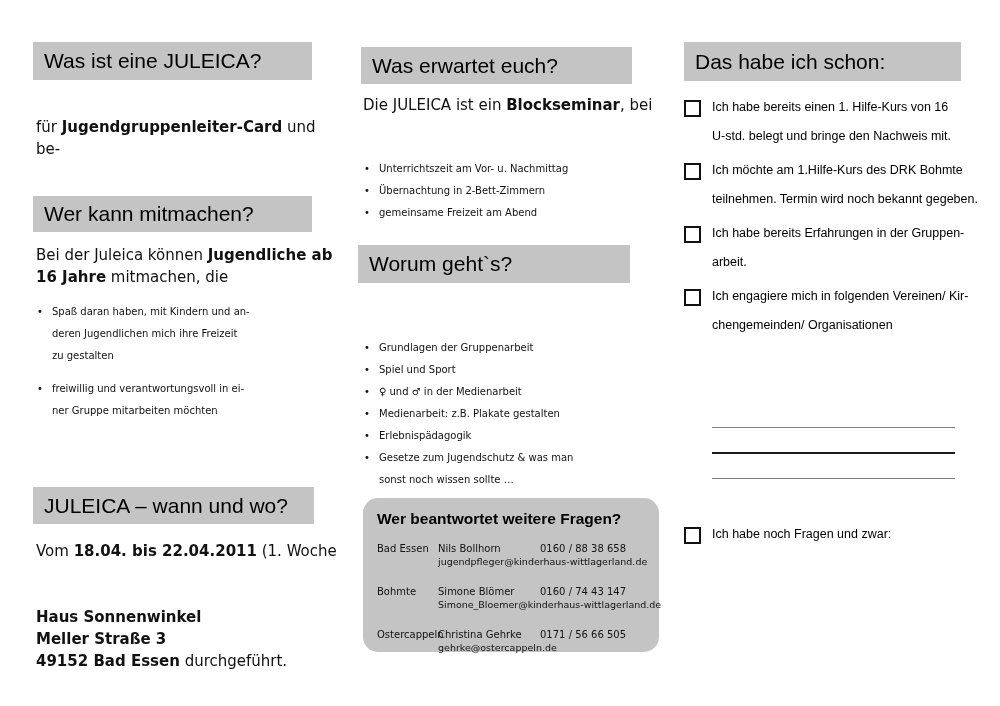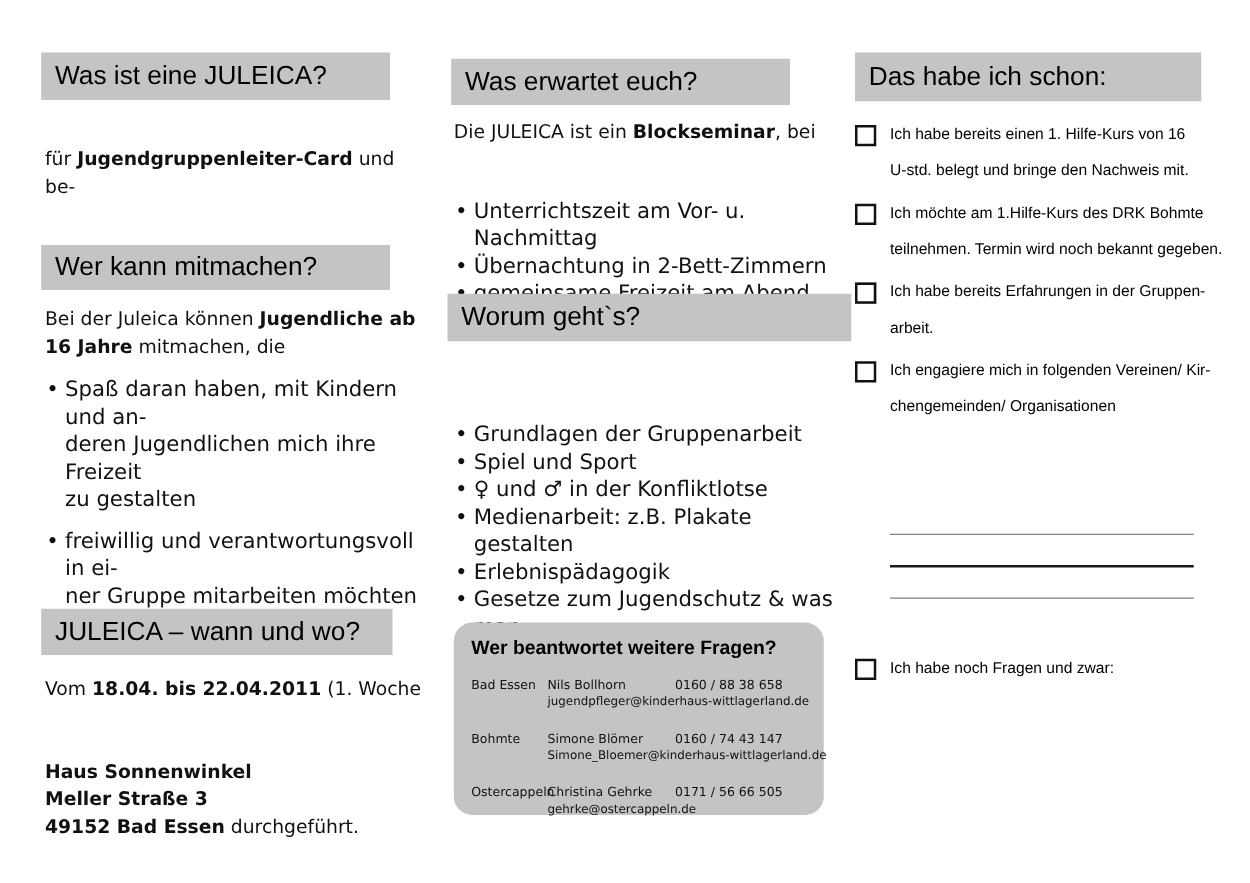--- a/index.html
+++ b/index.html
@@ -2,21 +2,21 @@
 <html><head>
 <meta charset="utf-8">
 <style>
   html,body{margin:0;padding:0;background:#fff;}
   .sheet{position:relative;width:1000px;height:706px;background:#ffffff;
          font-family:"DejaVu Sans",sans-serif;color:#111;overflow:hidden;}
   .hdr{position:absolute;background:#c4c4c4;color:#000;
        font-family:"Liberation Sans",sans-serif;font-size:21px;
        display:flex;align-items:center;padding-left:11px;box-sizing:border-box;}
   .txt{position:absolute;font-size:15px;line-height:22px;}
-  .blist{position:absolute;margin:0;padding:0;list-style:none;font-size:17px;line-height:22px;}
+  .blist{position:absolute;margin:0;padding:0;list-style:none;font-size:10px;line-height:22px;}
   .blist li{position:relative;padding-left:16px;}
   .blist li::before{content:"\2022";position:absolute;left:1px;}
   .blist.spaced li{margin-bottom:11px;}
   .contact-box{position:absolute;background:#c4c4c4;box-sizing:border-box;padding:12px 0 0 14px;border-radius:15px;}
   .contact-title{font-family:"Liberation Sans",sans-serif;font-weight:bold;font-size:15.5px;color:#000;}
   .c-rows{margin-top:14px;font-size:10px;line-height:13px;}
   .c-row{margin-bottom:17px;}
   .c-line1{white-space:nowrap;}
   .c-place{display:inline-block;width:61px;}
   .c-name{display:inline-block;width:102px;}
@@ -55,28 +55,28 @@
   <div class="hdr" style="left:361px;top:47px;width:271px;height:37px">Was erwartet euch?</div>
 
   <div class="txt" style="left:363px;top:94px;width:302px"><span>Die JULEICA ist ein </span><span class="bold">Blockseminar</span><span>, bei</span><br><span></span><br><span></span></div>
 
   <ul class="blist" style="left:363px;top:158px;width:308px">
     <li><span>Unterrichtszeit am Vor- u. Nachmittag</span></li>
     <li><span>Übernachtung in 2-Bett-Zimmern</span></li>
     <li><span>gemeinsame Freizeit am Abend</span></li>
   </ul>
 
-  <div class="hdr" style="left:358px;top:235px;width:323px;height:38px">Worum geht`s?</div>
+  <div class="hdr" style="left:358px;top:245px;width:272px;height:38px">Worum geht`s?</div>
 
   <div class="txt" style="left:363px;top:296px;width:310px"><span></span><br><span></span></div>
 
   <ul class="blist" style="left:363px;top:337px;width:310px">
     <li><span>Grundlagen der Gruppenarbeit</span></li>
     <li><span>Spiel und Sport</span></li>
-    <li><span>♀ und ♂ in der Konfliktlotse</span></li>
+    <li><span>♀ und ♂ in der Medienarbeit</span></li>
     <li><span>Medienarbeit: z.B. Plakate gestalten</span></li>
     <li><span>Erlebnispädagogik</span></li>
     <li><span>Gesetze zum Jugendschutz &amp; was man</span><br><span>sonst noch wissen sollte …</span></li>
   </ul>
 
   <div class="contact-box" style="left:363px;top:498px;width:296px;height:154px">
     <div class="contact-title">Wer beantwortet weitere Fragen?</div>
     <div class="c-rows">
       <div class="c-row">
         <div class="c-line1">

